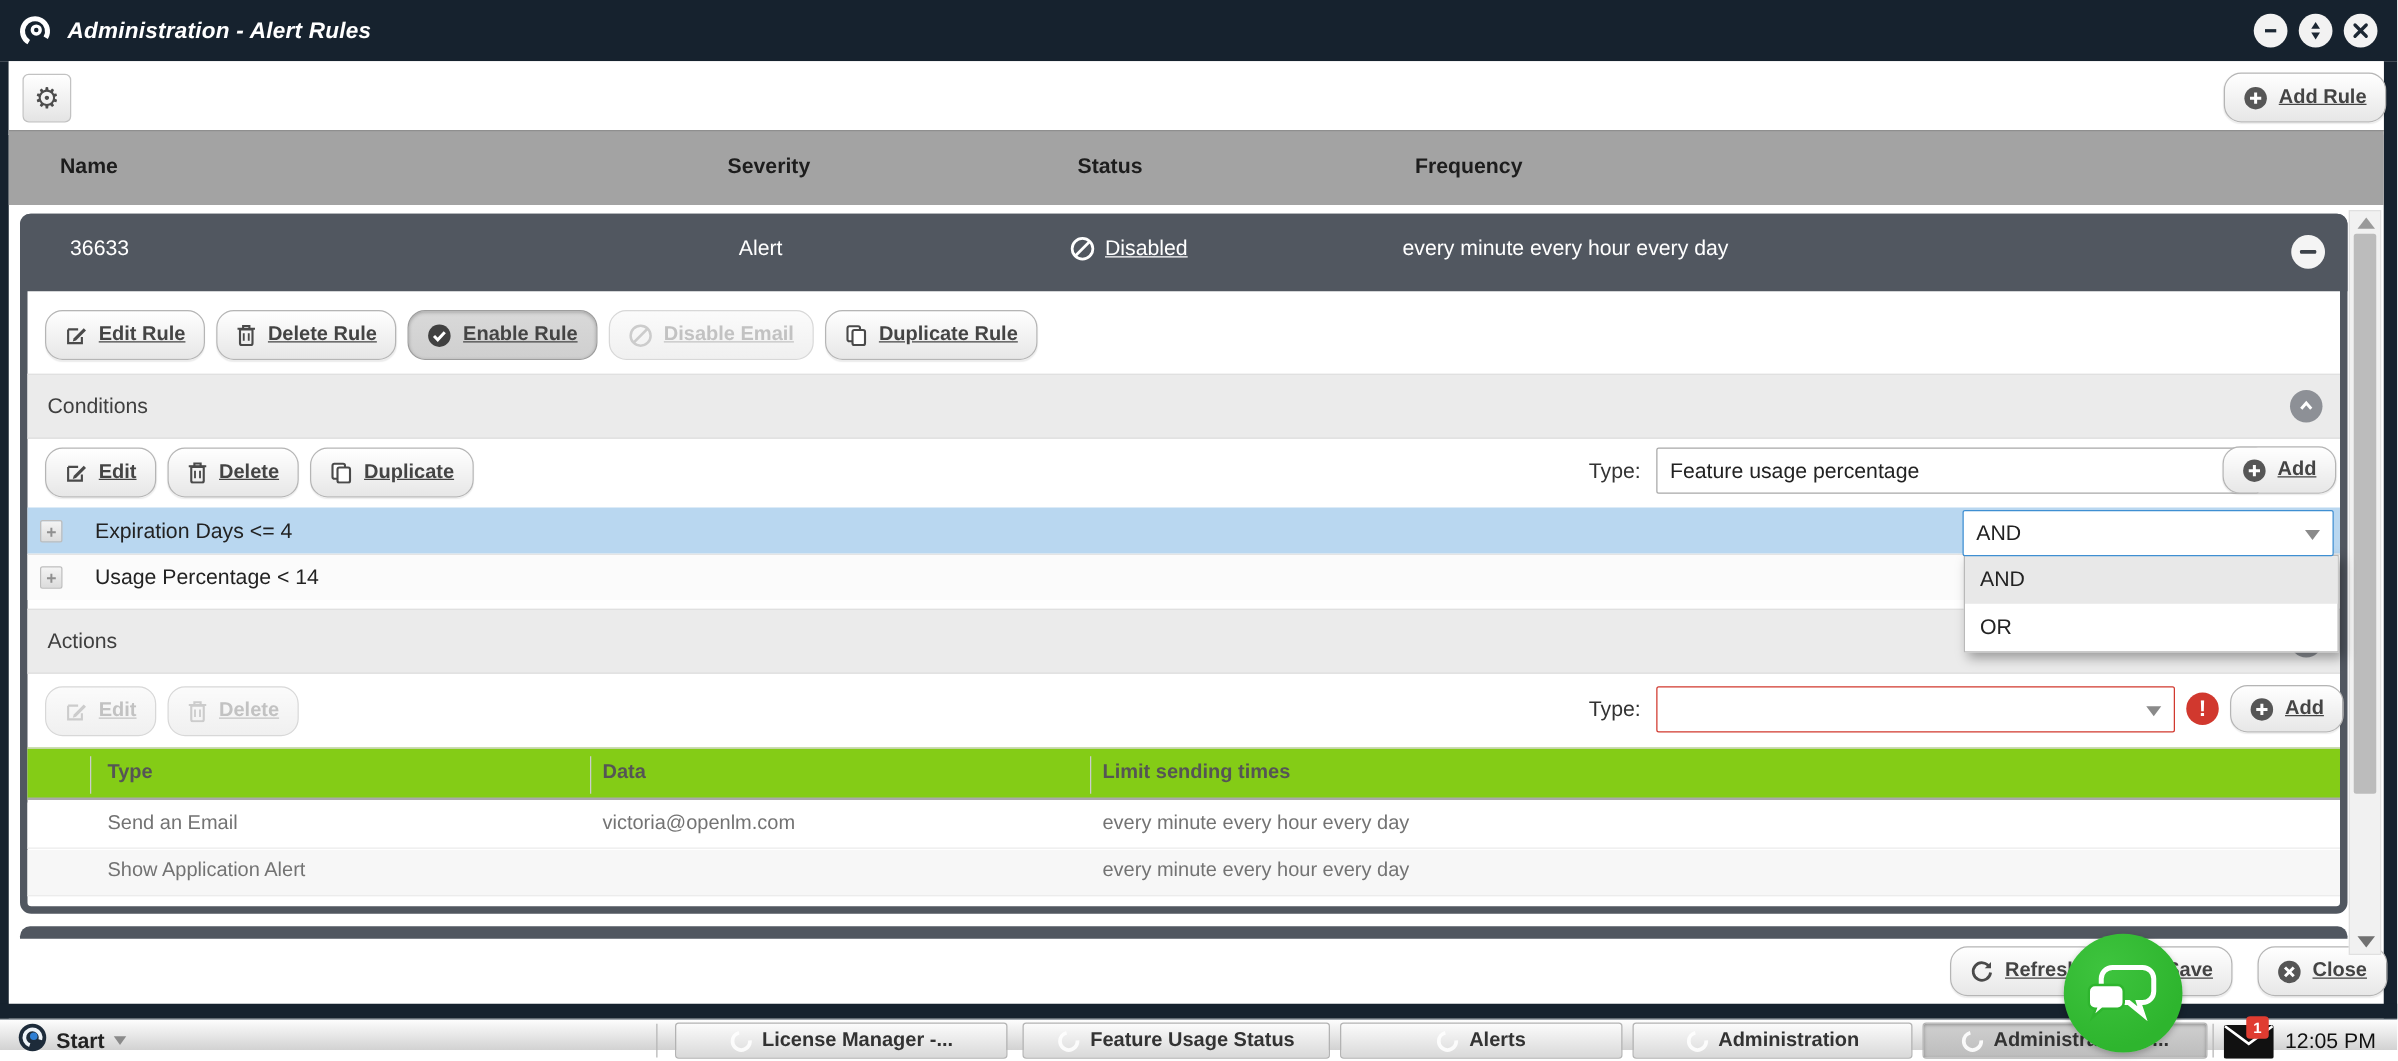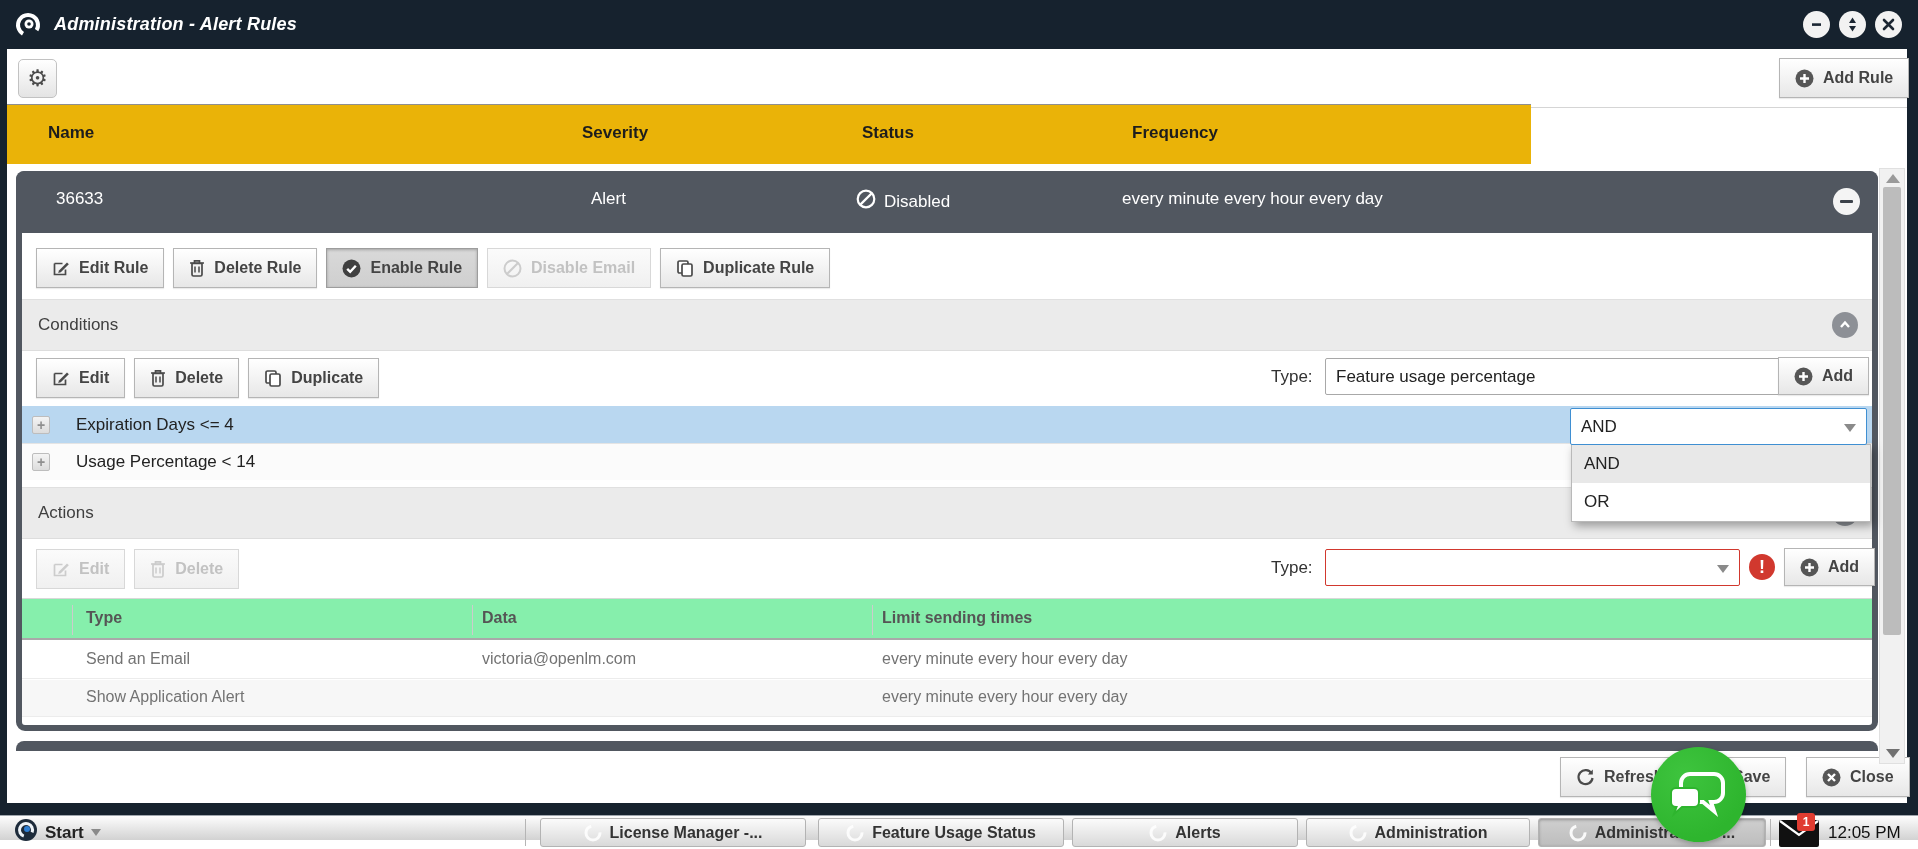--- a/index.html
+++ b/index.html
@@ -15,35 +15,35 @@
   .titlebar{left:0;top:0;width:1918px;height:49px;background:var(--c-titlebar);display:flex;align-items:center;}
   .titlebar .apptitle{color:#fff;font-size:18px;font-weight:bold;margin-left:12px;letter-spacing:.2px;font-style:italic;}
   .winbtn{width:27px;height:27px;border-radius:50%;background:#f2f2f2;display:flex;align-items:center;justify-content:center;margin-left:9px;}
   .winbtn svg{display:block;}
 
   
   .win-edge{background:var(--c-titlebar);}
 
   
   .btn{display:inline-flex;align-items:center;gap:9px;height:40px;padding:0 15px;
-       background:linear-gradient(#ffffff,#e7e7e7);border:1px solid #b5b5b5;border-radius:0;
-       font-size:16px;font-weight:bold;color:#444;box-shadow:0 1px 1px rgba(0,0,0,.08);}
+       background:linear-gradient(#ffffff,#e7e7e7);border:1px solid #b5b5b5;border-radius:14px;
+       font-size:16px;font-weight:bold;color:#444;box-shadow:0 1px 1px rgba(0,0,0,.08);text-decoration:underline;}
   .btn .ic{display:flex;color:#4a4a4a;}
   .btn.pressed{background:linear-gradient(#d9d9d9,#cfcfcf);border-color:#9d9d9d;box-shadow:inset 0 1px 3px rgba(0,0,0,.25);}
   .btn.disabled{color:#c2c2c2;border-color:#d8d8d8;background:linear-gradient(#fbfbfb,#f0f0f0);box-shadow:none;}
   .btn.disabled .ic{color:#cccccc;}
 
   
   .toolbar{left:7px;top:49px;width:1900px;height:59px;background:#fff;border-bottom:1px solid #d5d5d5;}
   .gearbtn{left:18px;top:59px;width:39px;height:39px;border:1px solid #c2c2c2;border-radius:5px;
            background:linear-gradient(#ffffff,#e4e4e4);display:flex;align-items:center;justify-content:center;
            font-family:"DejaVu Sans",sans-serif;font-size:23px;color:#4c4c4c;}
 
   
-  .list-header{left:7px;top:104px;width:1524px;height:60px;background:#eab308;border-top:1px solid #8f8f8f;}
+  .list-header{left:7px;top:104px;width:1900px;height:60px;background:#a3a3a3;border-top:1px solid #8f8f8f;}
   .list-header .col{position:absolute;top:18px;font-size:17px;font-weight:bold;color:#1d1d1d;}
 
   
   .card{left:16px;top:171px;width:1862px;height:560px;border:6px solid var(--c-card);border-radius:9px;background:#fff;}
   .card-header{position:absolute;left:-6px;top:-6px;width:1862px;height:62px;background:var(--c-card);
                border-radius:8px 8px 0 0;color:#fff;}
   .card-header .cell{position:absolute;top:18px;font-size:17px;color:#fff;}
   .minusbtn{position:absolute;right:18px;top:17px;width:27px;height:27px;border-radius:50%;background:#f4f4f4;
             display:flex;align-items:center;justify-content:center;}
   .minusbtn .bar{width:13px;height:3px;background:#3c424a;border-radius:1px;}
@@ -65,21 +65,21 @@
   .expander{width:18px;height:18px;margin-left:10px;margin-right:26px;border:1px solid #bdbdbd;border-radius:2px;
             background:linear-gradient(#f4f4f4,#dcdcdc);color:#8f8f8f;font-size:14px;font-weight:bold;
             display:flex;align-items:center;justify-content:center;line-height:1;}
 
   .dropdown{left:1571px;top:444px;width:300px;background:#fff;border:1px solid #b9b9b9;
             box-shadow:3px 4px 9px rgba(0,0,0,.35);z-index:40;}
   .dropdown .opt{height:38px;display:flex;align-items:center;padding-left:12px;font-size:17px;color:#222;}
   .dropdown .opt.hover{background:#e8e8e8;}
 
   
-  .atable-header{position:absolute;left:0;width:1850px;height:42px;background:#86efac;border-top:1px solid #d8d8d8;
+  .atable-header{position:absolute;left:0;width:1850px;height:42px;background:#84cc16;border-top:1px solid #d8d8d8;
                  border-bottom:2px solid #a9a9a9;}
   .atable-header .hcell{position:absolute;top:10px;font-size:16px;font-weight:bold;color:#555;}
   .vline{position:absolute;top:6px;height:30px;width:1px;background:#ccc;}
   .arow{position:absolute;left:0;width:1850px;height:37px;border-bottom:1px solid #ececec;}
   .arow .cell{position:absolute;top:8px;font-size:16px;color:#737373;}
 
   
   .peek{left:16px;top:741px;width:1862px;height:10px;background:var(--c-card);border-radius:8px 8px 0 0;}
   .footer-btns{left:0;top:757px;width:1918px;height:40px;}
 
@@ -168,21 +168,21 @@
     <span class="col" style="left:575px">Severity</span>
     <span class="col" style="left:855px">Status</span>
     <span class="col" style="left:1125px">Frequency</span>
   </div>
 
   <div class="abs card">
 
     <div class="card-header">
       <span class="cell" style="left:40px">36633</span>
       <span class="cell" style="left:575px">Alert</span>
-      <span class="cell" style="left:840px;display:flex;align-items:center;gap:8px;">
+      <span class="cell" style="left:840px;display:flex;align-items:flex-start;gap:8px;text-decoration:underline;">
         <span>
           <svg width="20" height="20" viewBox="0 0 20 20">
               <circle cx="10" cy="10" r="8.3" fill="none" stroke="#fff" stroke-width="2.2"></circle>
               <path d="M4.6 15.4 L15.4 4.6" stroke="#fff" stroke-width="2.2"></path>
             </svg>
         </span>
         <span>Disabled</span>
       </span>
       <span class="cell" style="left:1106px">every minute every hour every day</span>
       <span class="minusbtn">

